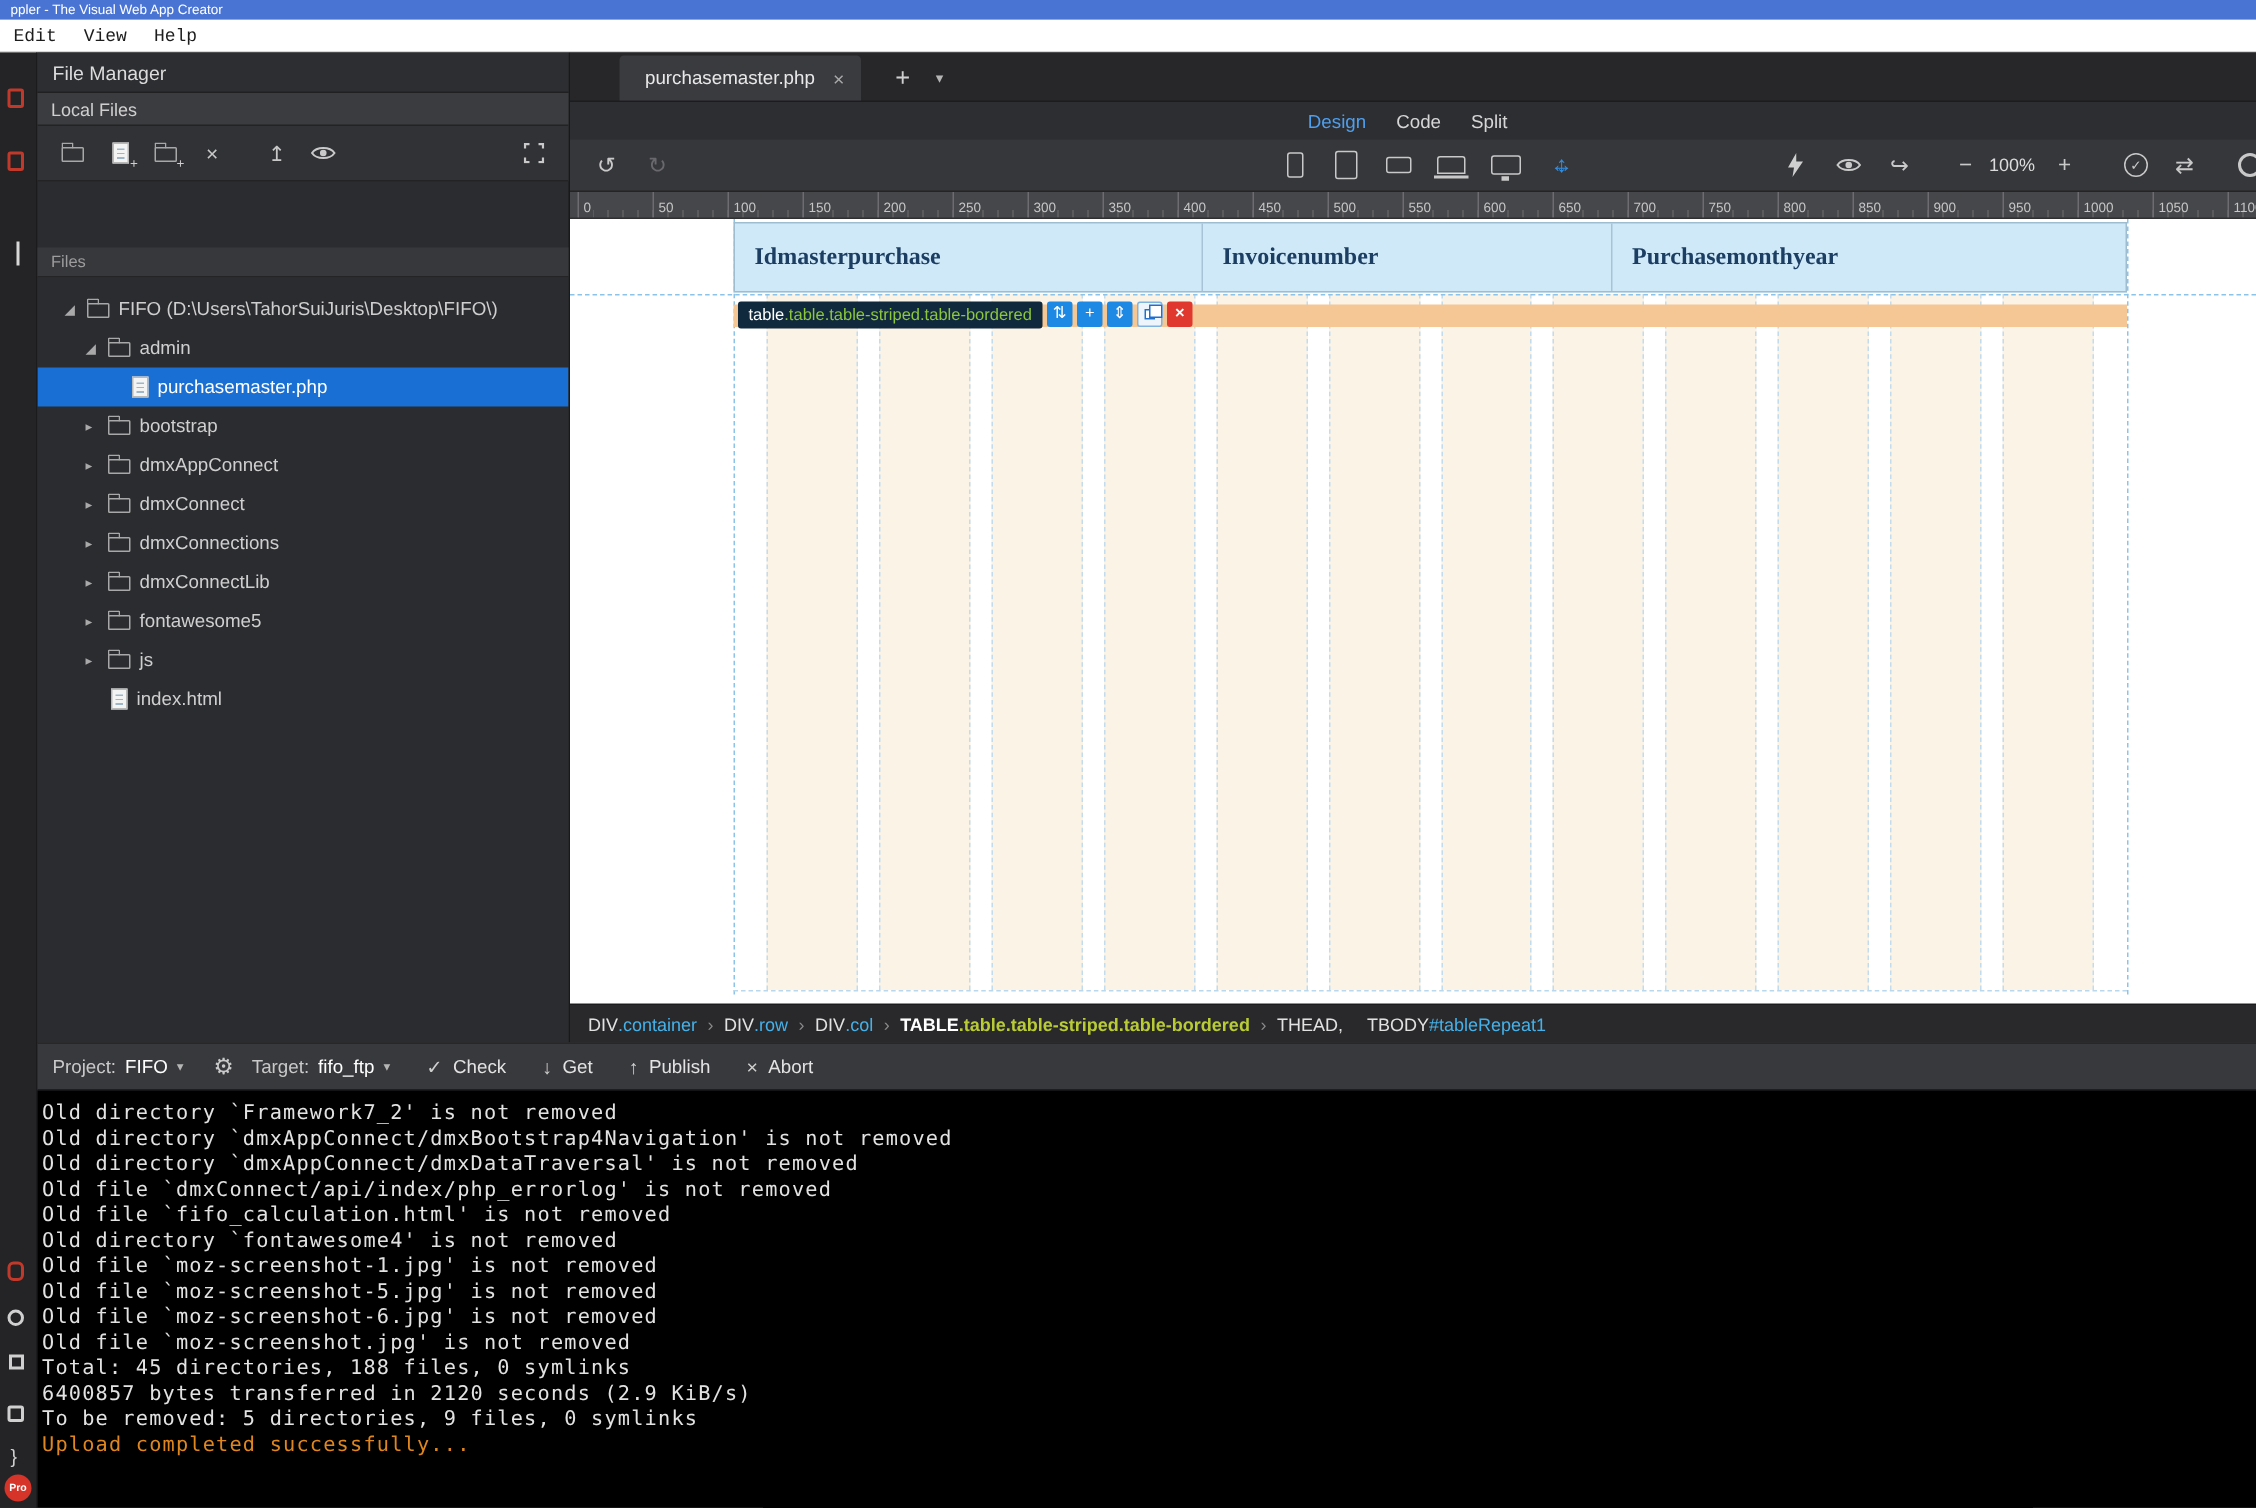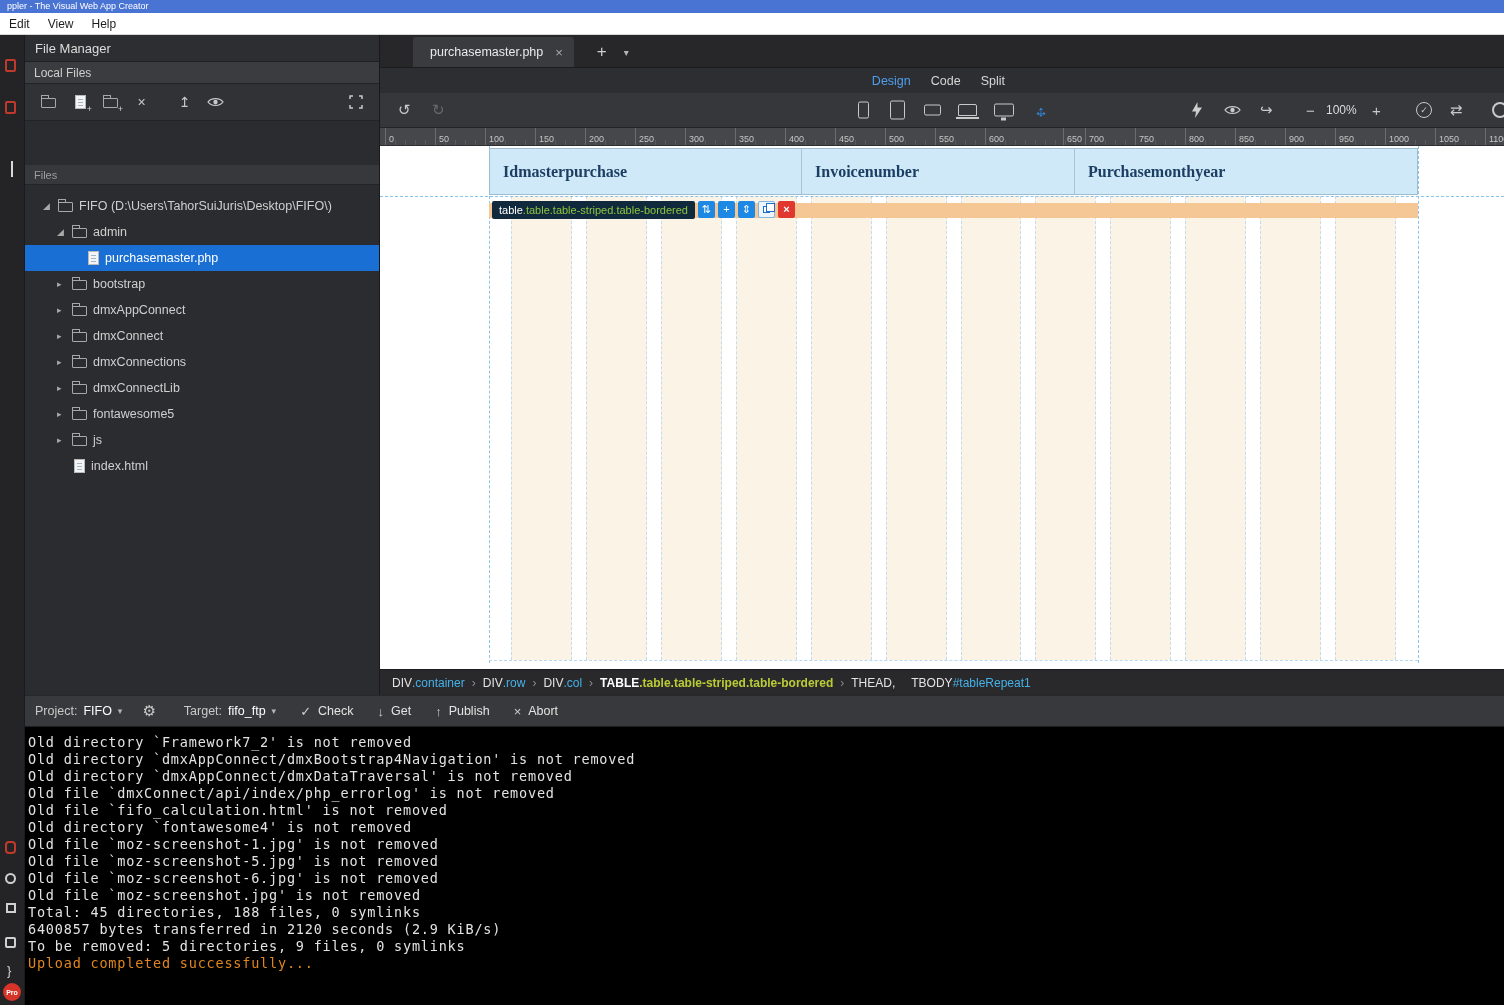--- a/index.html
+++ b/index.html
@@ -4,21 +4,21 @@
 <style>
   html,body{margin:0;padding:0;width:1504px;height:1005px;overflow:hidden;background:#2a2a2e;
     font-family:"Liberation Sans",sans-serif;-webkit-font-smoothing:antialiased;}
   *{box-sizing:border-box;}
 
   
   .titlebar{position:absolute;left:0;top:0;width:1504px;height:13px;background:#4a74d4;color:#fff;
     font-size:9px;line-height:13px;padding-left:7px;white-space:nowrap;}
   .menubar{position:absolute;left:0;top:13px;width:1504px;height:22px;background:#ffffff;color:#1d1d1d;
     display:flex;align-items:center;font-size:12px;border-bottom:1px solid #d7d7d7;}
-  .menu-item{padding:0 9px;line-height:22px;cursor:default;}
+  .menu-item{padding:0 9px;line-height:22px;cursor:default;font-family:Liberation Mono, monospace;}
 
   
   .left-dock{position:absolute;left:0;top:35px;width:25px;height:970px;background:#242427;border-right:1px solid #1b1b1d;overflow:hidden;}
   .dock-frag{position:absolute;}
   .frag-red{width:11px;height:13px;border:2px solid #c0392b;border-radius:2px;left:5px;}
   .frag-bar{width:2px;height:16px;background:#d8d8d8;left:11px;}
   .frag-circle{width:11px;height:11px;border:2px solid #d0d0d0;border-radius:50%;left:5px;}
   .frag-square{width:10px;height:10px;border:2px solid #d0d0d0;left:6px;}
   .frag-glyph{color:#d0d0d0;font-size:13px;left:7px;}
   .pro-badge{position:absolute;left:3px;top:948px;width:18px;height:18px;border-radius:50%;background:#d63429;
@@ -119,21 +119,21 @@
   .crumb{display:flex;align-items:center;cursor:pointer;white-space:nowrap;}
   .crumb .tag{color:#e2e2e2;} .crumb .cls{color:#45b1e8;}
   .crumb.selected .tag{color:#ffffff;font-weight:bold;} .crumb.selected .cls{color:#b9cc35;font-weight:bold;}
   .chev{color:#8a8a8a;margin:0 7px;font-size:12px;}
 
   
   .bottom-toolbar{position:absolute;left:25px;top:695px;width:1499px;height:32px;background:#38393c;
     border-top:1px solid #272729;border-bottom:1px solid #1e1e20;display:flex;align-items:center;
     font-size:12.5px;color:#e3e3e3;}
   .bt-group{display:flex;align-items:center;gap:6px;cursor:pointer;}
-  .bt-group.project{margin-left:10px;} .bt-group.target{margin-left:28px;}
+  .bt-group.project{margin-left:10px;} .bt-group.target{margin-left:12px;}
   .bt-label{color:#c9c9c9;} .bt-value{color:#ffffff;}
   .bt-caret{color:#b5b5b5;font-size:9px;}
   .bt-gear{margin-left:20px;color:#c9c9c9;font-size:15px;cursor:pointer;}
   .bt-btn{display:flex;align-items:center;gap:7px;margin-left:24px;cursor:pointer;}
   .bt-icon{color:#cfcfcf;font-size:13px;}
 
   
   .console{position:absolute;left:25px;top:727px;width:1479px;height:278px;background:#000000;
     padding:7px 16px 0 3px;font-family:"DejaVu Sans Mono",monospace;font-size:13.5px;line-height:17px;
     color:#e2e2e2;letter-spacing:0.8px;overflow:hidden;}
@@ -322,21 +322,21 @@
       <div class="ruler-tick" style="left: 155px;"><span>150</span></div>
       <div class="ruler-tick" style="left: 205px;"><span>200</span></div>
       <div class="ruler-tick" style="left: 255px;"><span>250</span></div>
       <div class="ruler-tick" style="left: 305px;"><span>300</span></div>
       <div class="ruler-tick" style="left: 355px;"><span>350</span></div>
       <div class="ruler-tick" style="left: 405px;"><span>400</span></div>
       <div class="ruler-tick" style="left: 455px;"><span>450</span></div>
       <div class="ruler-tick" style="left: 505px;"><span>500</span></div>
       <div class="ruler-tick" style="left: 555px;"><span>550</span></div>
       <div class="ruler-tick" style="left: 605px;"><span>600</span></div>
-      <div class="ruler-tick" style="left: 683px;"><span>650</span></div>
+      <div class="ruler-tick" style="left: 655px;"><span>650</span></div>
       <div class="ruler-tick" style="left: 705px;"><span>700</span></div>
       <div class="ruler-tick" style="left: 755px;"><span>750</span></div>
       <div class="ruler-tick" style="left: 805px;"><span>800</span></div>
       <div class="ruler-tick" style="left: 855px;"><span>850</span></div>
       <div class="ruler-tick" style="left: 905px;"><span>900</span></div>
       <div class="ruler-tick" style="left: 955px;"><span>950</span></div>
       <div class="ruler-tick" style="left: 1005px;"><span>1000</span></div>
       <div class="ruler-tick" style="left: 1055px;"><span>1050</span></div>
       <div class="ruler-tick" style="left: 1105px;"><span>1100</span></div>
     </div>

